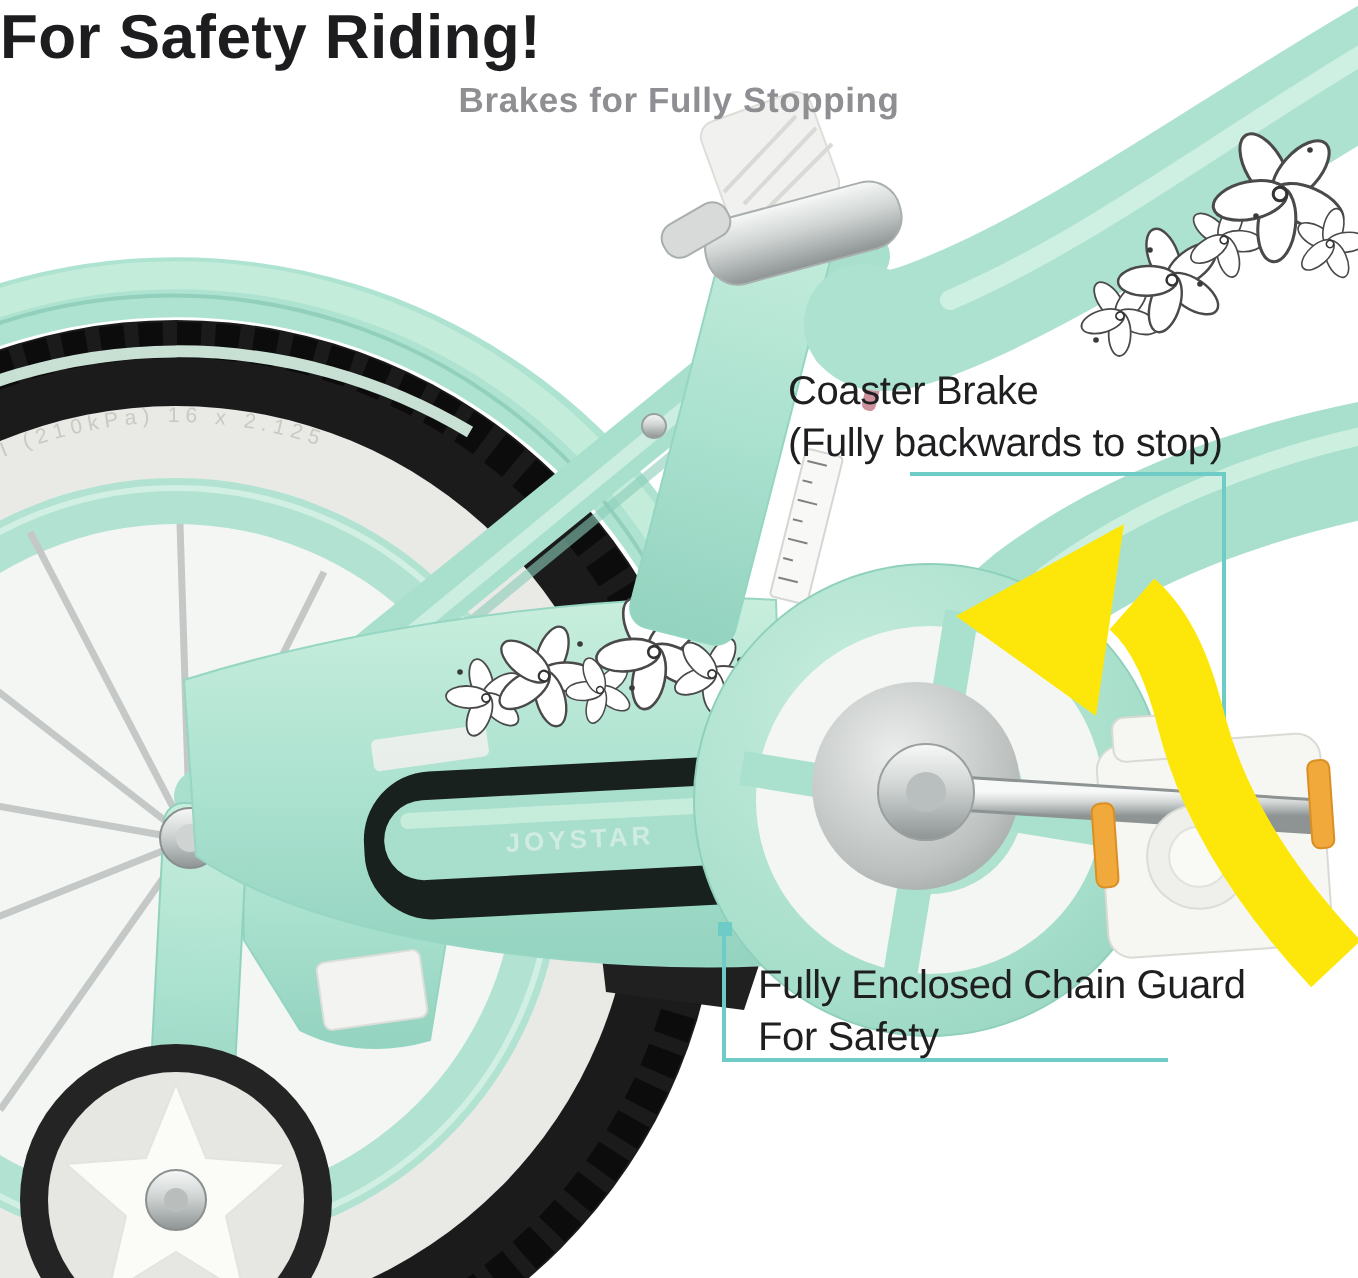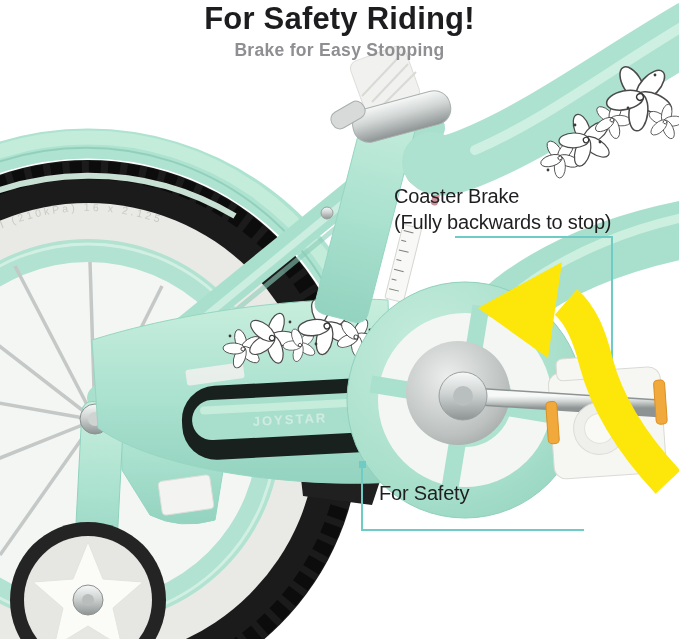--- a/index.html
+++ b/index.html
@@ -1,19 +1,19 @@
 <!DOCTYPE html>
 <html><head>
 <meta charset="utf-8">
 <style>
   html,body{margin:0;padding:0;background:#fff;}
   .stage{position:relative;width:679px;height:639px;overflow:hidden;background:#ffffff;
          font-family:"Liberation Sans",sans-serif;}
   .stage svg{position:absolute;left:0;top:0;}
-  .title{position:absolute;left:0;top:1px;width:679px;text-align:center;
+  .title{position:absolute;left:0;top:1px;width:679px;
          font-size:31px;font-weight:800;color:#1d1d1f;letter-spacing:.2px;}
   .subtitle{position:absolute;left:0;top:40px;width:679px;text-align:center;
          font-size:17.5px;font-weight:600;color:#8f8f93;letter-spacing:.3px;}
   .callout{position:absolute;font-size:20px;font-weight:400;color:#1f1f22;
          line-height:26px;letter-spacing:-.2px;white-space:nowrap;}
   .co-coaster{left:394px;top:183px;}
   .co-chain{left:379px;top:480px;}
 </style>
 </head>
 <body>
@@ -228,23 +228,24 @@
     <polyline points="362,468 362,530 584,530" fill="none" stroke="#6fcbc6" stroke-width="2"></polyline>
   </g>
 
   <g>
     <path d="M 668,482 C 636,448 608,408 596,362 C 590,338 582,316 566,302" fill="none" stroke="#fde70b" stroke-width="34"></path>
     <polygon points="478,308 562,262 548,358" fill="#fde70b"></polygon>
   </g>
 </svg>
 
   <div class="title">For Safety Riding!</div>
-  <div class="subtitle">Brake for Easy Stopping</div>
+  <div class="subtitle">Brakes for Fully Stopping</div>
 
   <div class="callout co-coaster">
     <div>Coaster Brake</div>
     <div>(Fully backwards to stop)</div>
   </div>
 
   <div class="callout co-chain">
+    <div>Fully Enclosed Chain Guard</div>
     <div>For Safety</div>
   </div>
 </div>
 
 </body></html>

